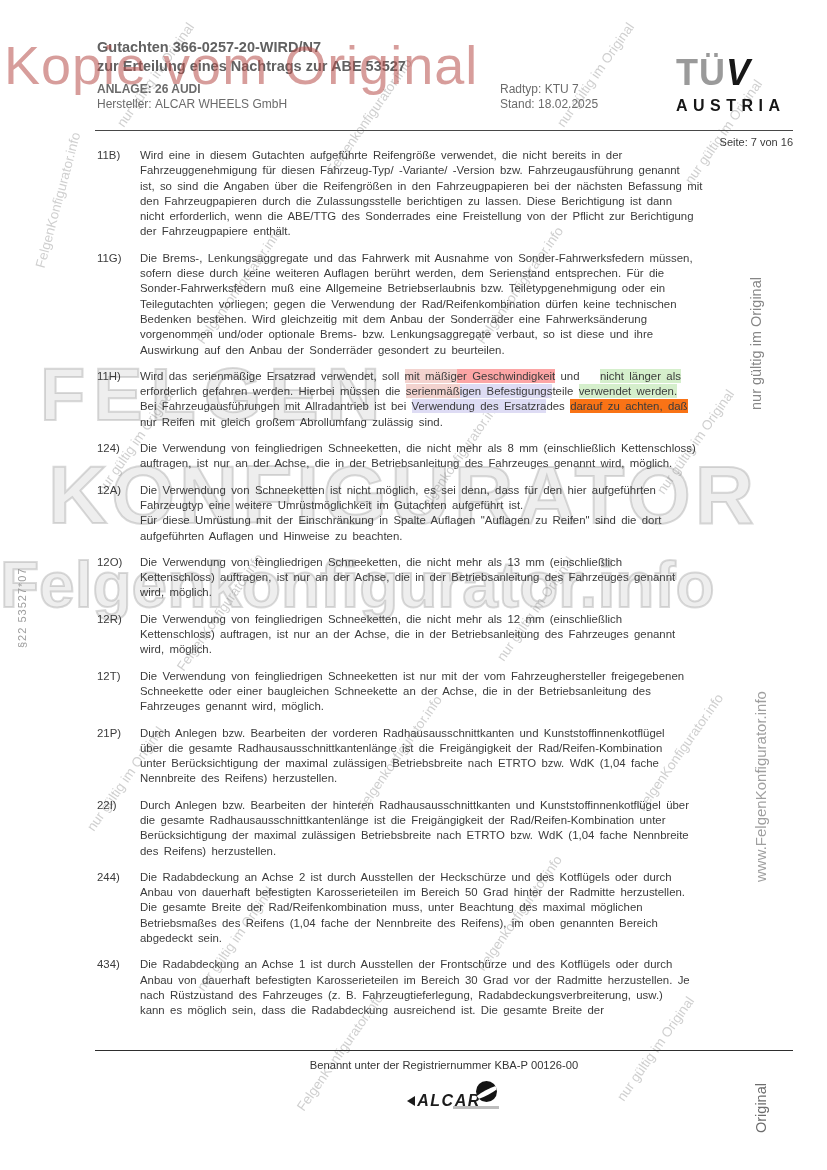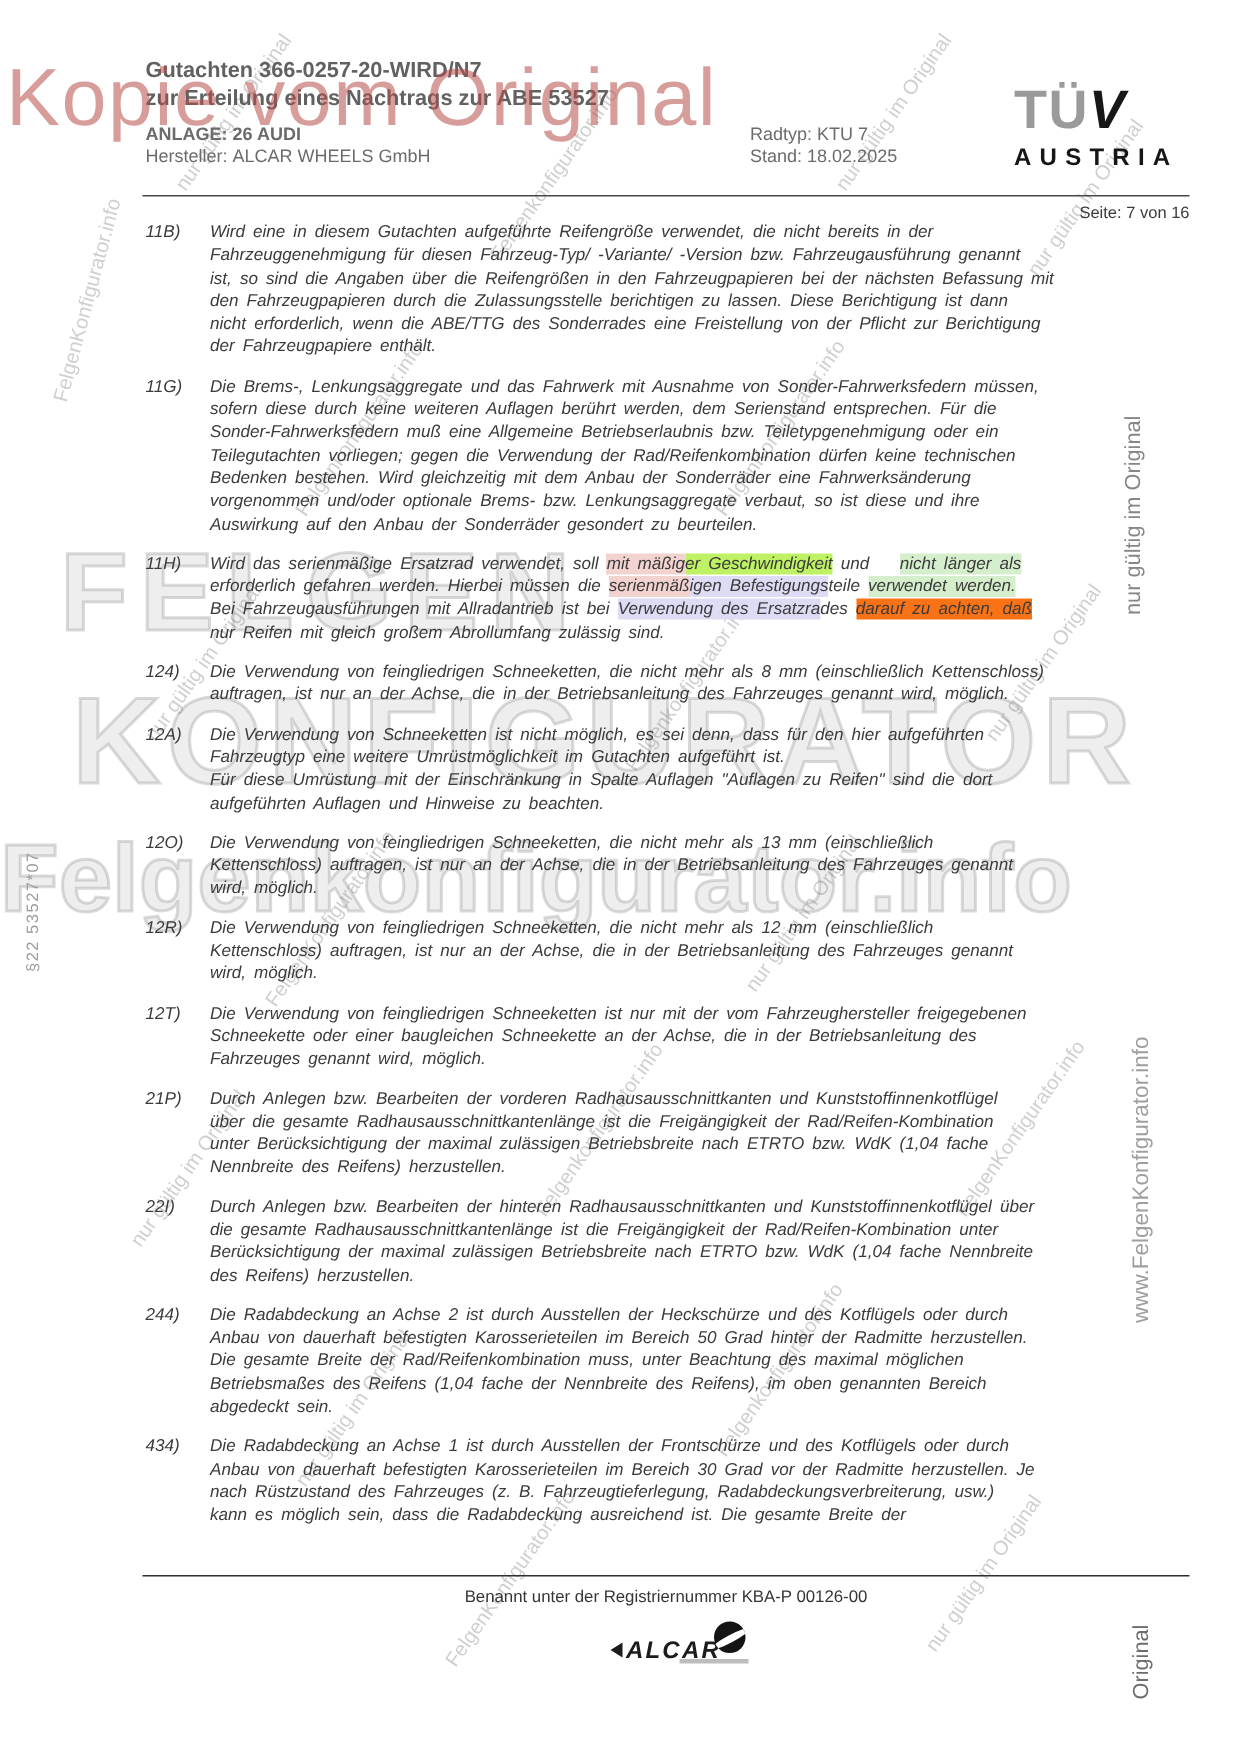--- a/index.html
+++ b/index.html
@@ -16,21 +16,21 @@
   .hr-top{position:absolute;left:95px;top:130px;width:698px;border-top:1.6px solid #474747;z-index:10;}
   .page-info{position:absolute;left:95px;top:136px;width:698px;text-align:right;font-size:11px;color:#3a3a3a;z-index:10;}
   
   .tuv{position:absolute;left:676px;top:50px;width:120px;z-index:10;text-align:left;}
   .tuv-word{font-size:36px;font-weight:bold;line-height:46px;letter-spacing:1px;}
   .tuv-gray{color:#9a9a9a;}
   .tuv-check{color:#171717;font-style:italic;}
   .tuv-austria{font-size:16px;font-weight:bold;color:#161616;letter-spacing:5.5px;margin-top:1px;}
   
   .paras{position:absolute;left:97px;top:148px;width:680px;z-index:10;}
-  .para{display:flex;margin-bottom:11px;font-size:11.4px;line-height:15.3px;color:#3b3b3b;font-style:italic;}
+  .para{display:flex;margin-bottom:11px;font-size:11.4px;line-height:15.3px;color:#3b3b3b;}
   .para-num{width:43px;flex:none;}
   .para-text{white-space:pre-line;width:637px;word-spacing:2.2px;}
   .para-text span{padding:1px 0;}
   
   .hr-bot{position:absolute;left:95px;top:1050px;width:698px;border-top:1.6px solid #2e2e2e;z-index:10;}
   .footer-text{position:absolute;left:95px;top:1058px;width:698px;text-align:center;
     font-size:11.2px;color:#353535;line-height:14.5px;z-index:10;}
   .alcar{position:absolute;left:95px;top:1092px;width:698px;display:flex;justify-content:center;z-index:10;}
   .alcar-box{position:relative;display:inline-block;font-style:italic;}
   .alcar-word{font-size:16px;font-weight:800;letter-spacing:1.5px;color:#1c1c1c;}
@@ -125,21 +125,21 @@
       <div class="para-text"><span>Die Brems-, Lenkungsaggregate und das Fahrwerk mit Ausnahme von Sonder-Fahrwerksfedern müssen,
 sofern diese durch keine weiteren Auflagen berührt werden, dem Serienstand entsprechen. Für die
 Sonder-Fahrwerksfedern muß eine Allgemeine Betriebserlaubnis bzw. Teiletypgenehmigung oder ein
 Teilegutachten vorliegen; gegen die Verwendung der Rad/Reifenkombination dürfen keine technischen
 Bedenken bestehen. Wird gleichzeitig mit dem Anbau der Sonderräder eine Fahrwerksänderung
 vorgenommen und/oder optionale Brems- bzw. Lenkungsaggregate verbaut, so ist diese und ihre
 Auswirkung auf den Anbau der Sonderräder gesondert zu beurteilen.</span></div>
     </div>
     <div class="para">
       <div class="para-num">11H)</div>
-      <div class="para-text"><span>Wird das serienmäßige Ersatzrad verwendet, soll </span><span style="background: rgb(243, 211, 207);">mit mäßig</span><span style="background: #bef264; text-align: right;">er Geschwindigkeit</span><span> und </span><span style="background: rgb(213, 239, 204); margin-left: 15px;">nicht länger als</span><span>
+      <div class="para-text"><span>Wird das serienmäßige Ersatzrad verwendet, soll </span><span style="background: rgb(243, 211, 207);">mit mäßig</span><span style="background: #fca5a5; text-align: right;">er Geschwindigkeit</span><span> und </span><span style="background: rgb(213, 239, 204); margin-left: 15px;">nicht länger als</span><span>
 erforderlich gefahren werden. Hierbei müssen die </span><span style="background: rgb(243, 211, 207);">serienmäß</span><span style="background: rgb(222, 220, 244);">igen Befestigungs</span><span>teile </span><span style="background: rgb(213, 239, 204);">verwendet werden.</span><span>
 Bei Fahrzeugausführungen mit Allradantrieb ist bei </span><span style="background: rgb(222, 220, 244);">Verwendung des Ersatzra</span><span>des </span><span style="background: #f97316;">darauf zu achten, daß</span><span>
 nur Reifen mit gleich großem Abrollumfang zulässig sind.</span></div>
     </div>
     <div class="para">
       <div class="para-num">124)</div>
       <div class="para-text"><span>Die Verwendung von feingliedrigen Schneeketten, die nicht mehr als 8 mm (einschließlich Kettenschloss)
 auftragen, ist nur an der Achse, die in der Betriebsanleitung des Fahrzeuges genannt wird, möglich.</span></div>
     </div>
     <div class="para">

